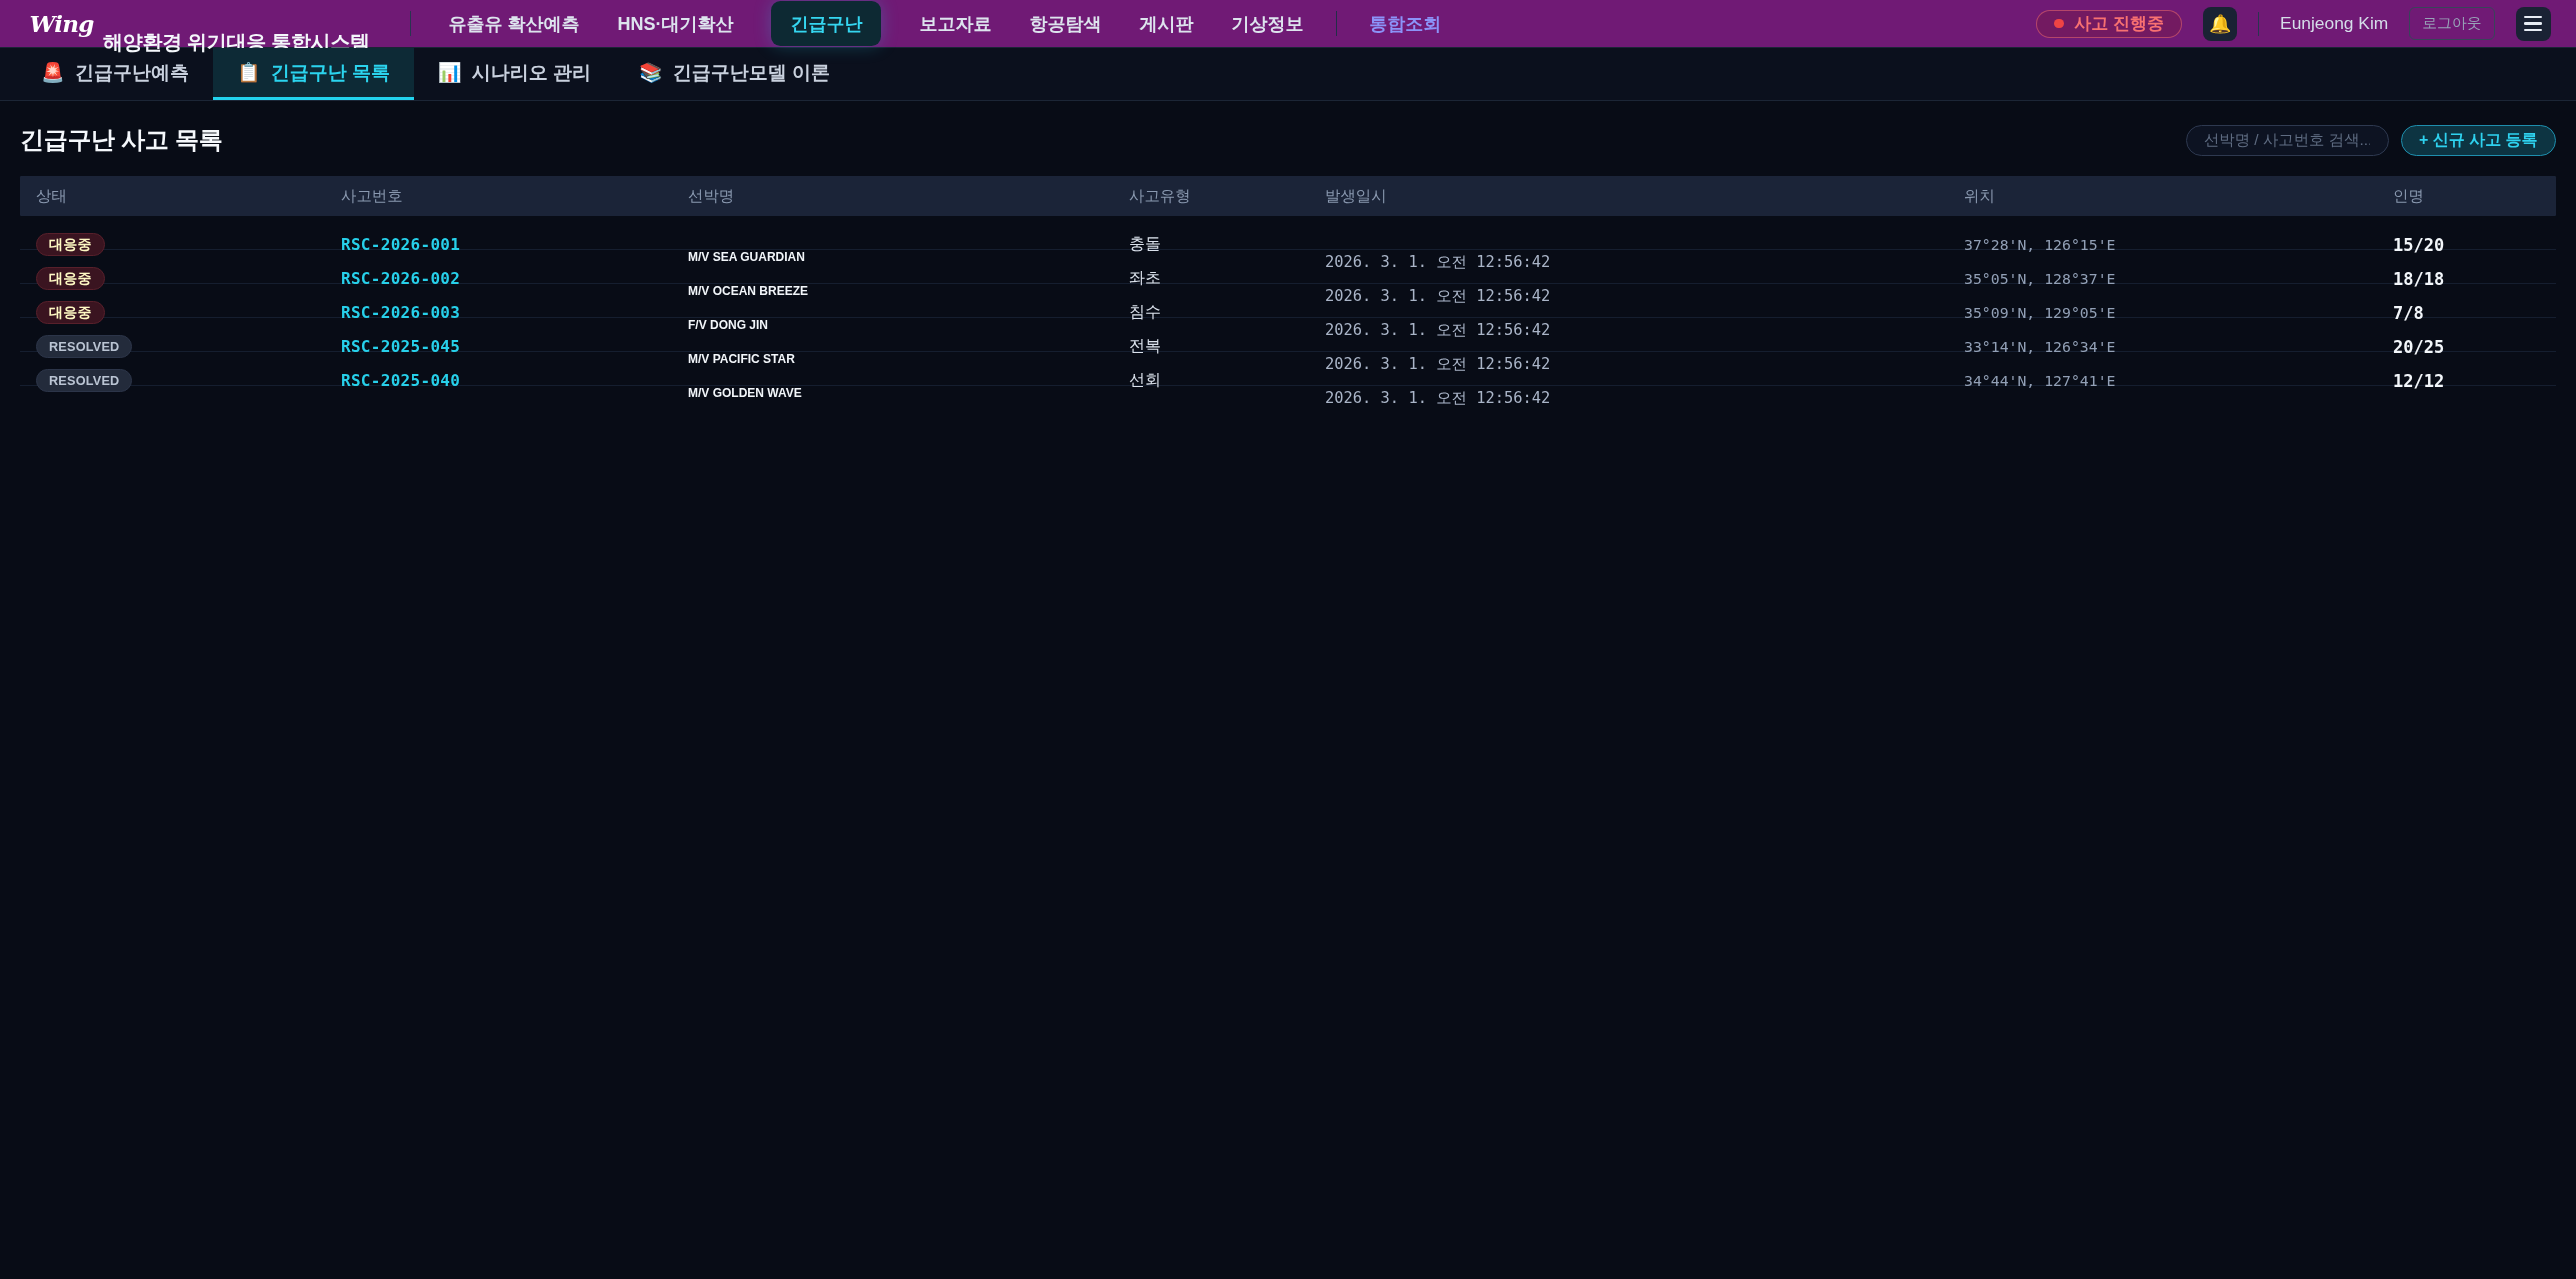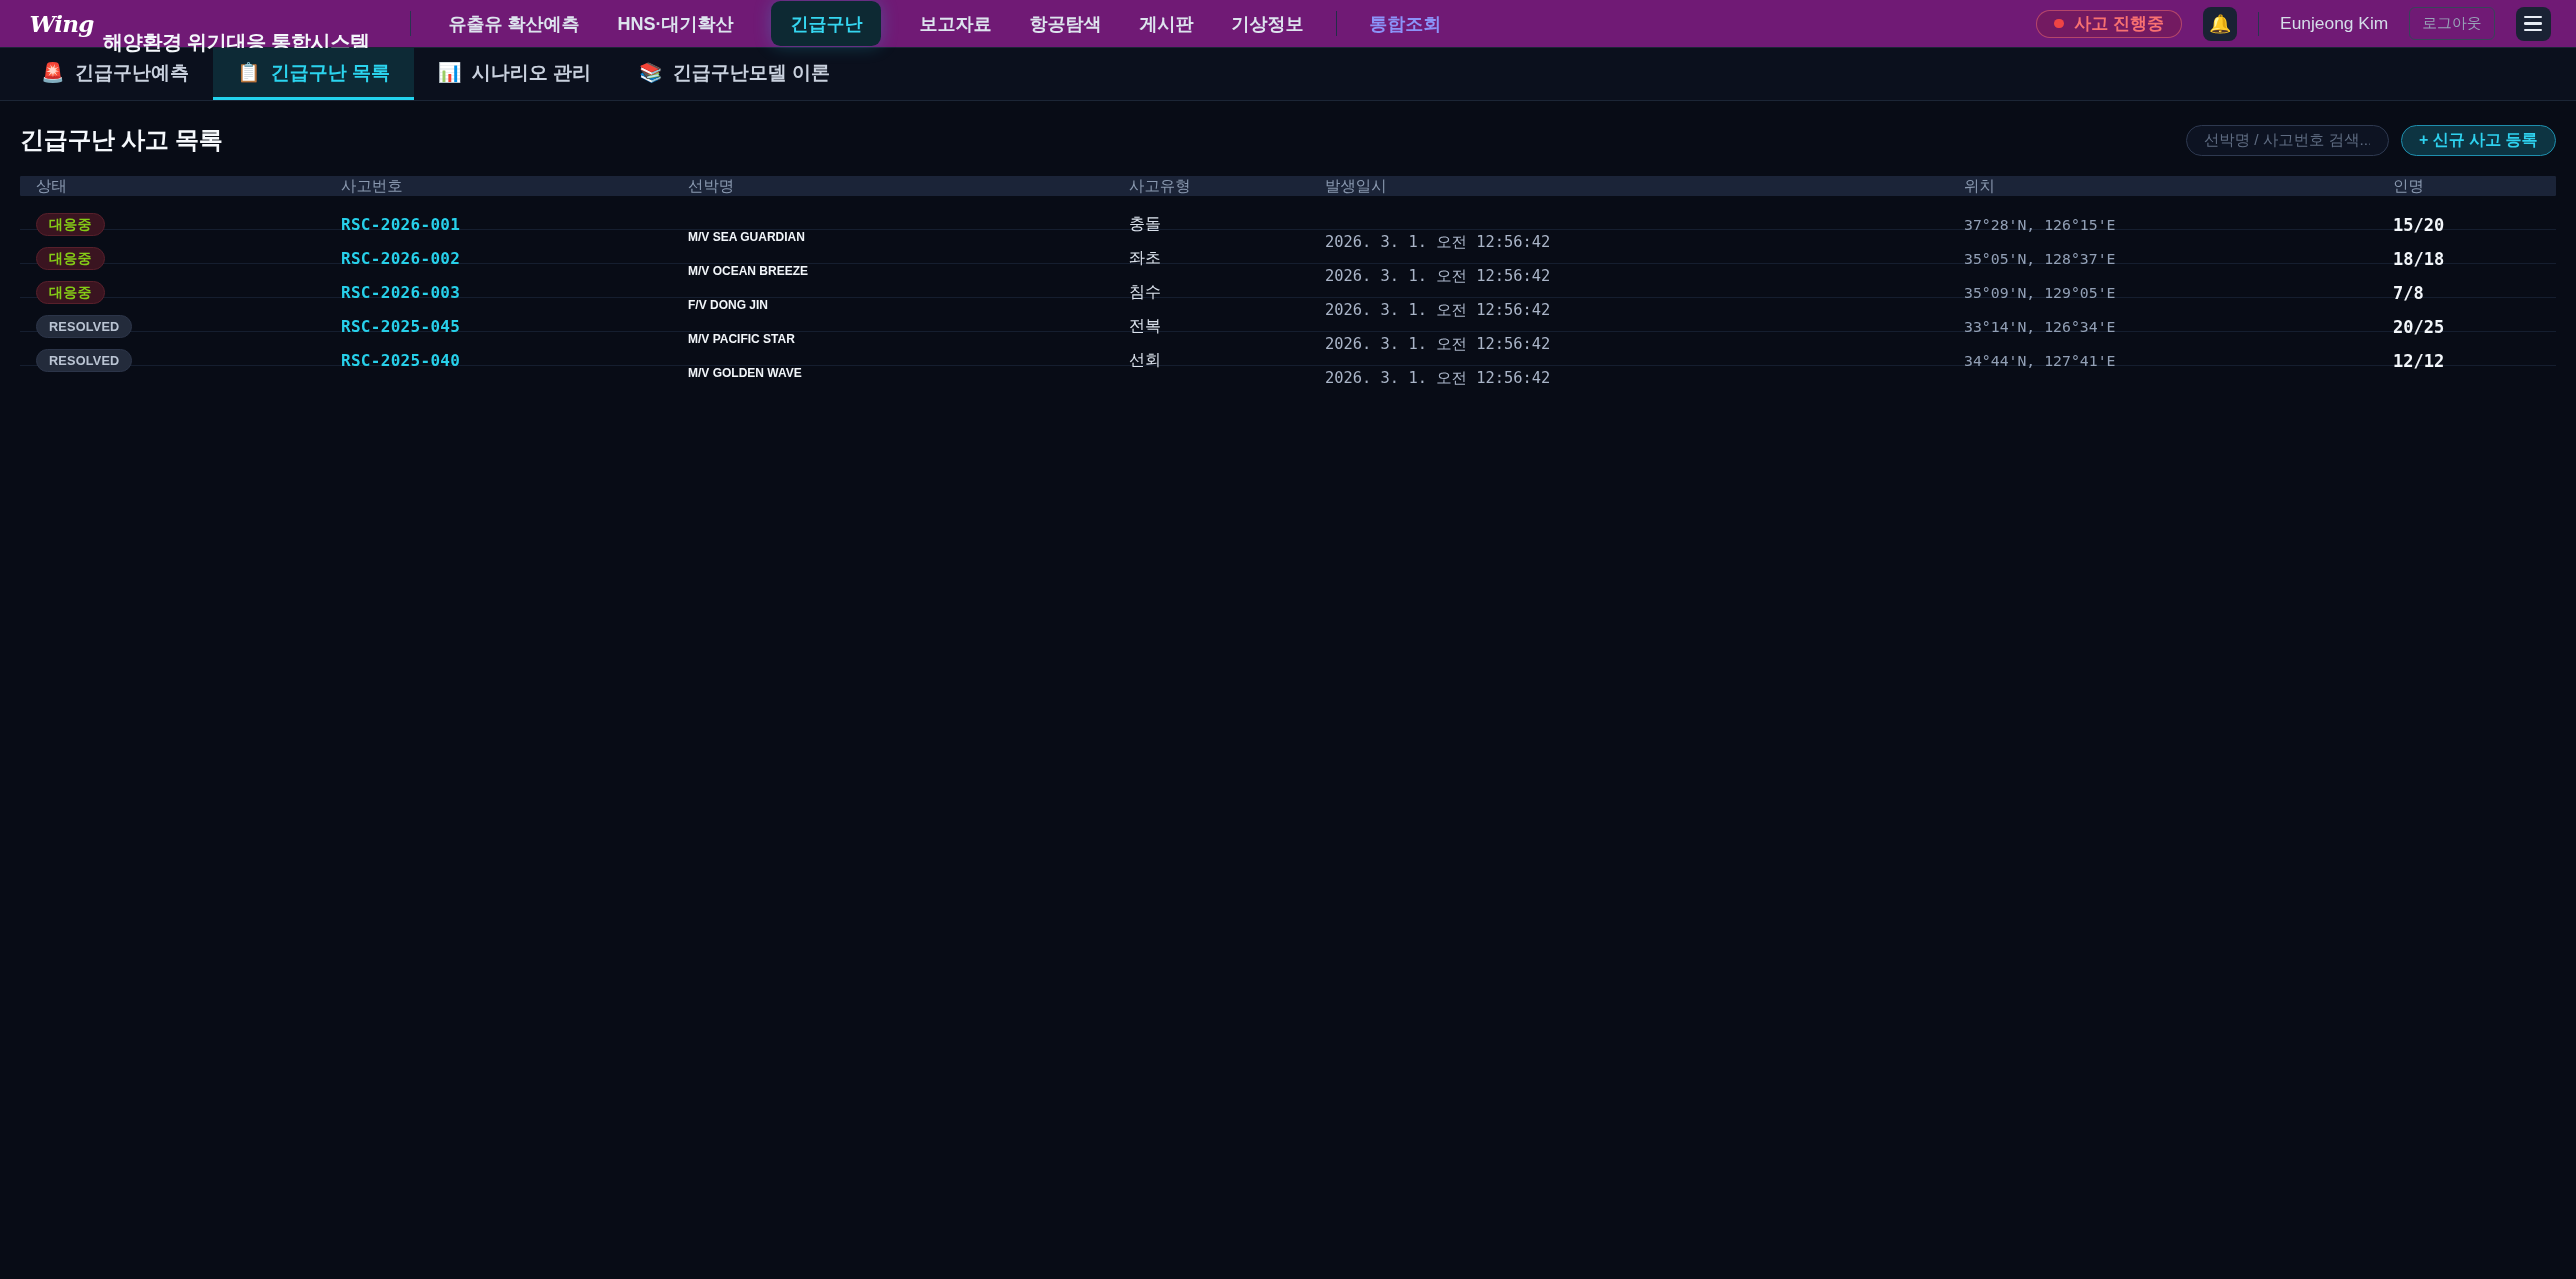--- a/index.html
+++ b/index.html
@@ -129,42 +129,42 @@
 
   
   .incident-table { margin: 0 20px; }
   .t-row {
     display: grid;
     grid-template-columns: 305px 347px 441px 196px 639px 429px 1fr;
     align-items: center;
   }
   .t-head {
     background: #1b2438;
-    height: 20px;
+    height: 40px;
     border-radius: 1.3px;
   }
   .t-head .t-cell { font-size: 15.4px; color: #8halt; color: #8a99b0; font-weight: 400; }
   .t-cell { padding-left: 16px; white-space: nowrap; }
   .t-body .t-row { height: 34px; border-bottom: 0.7px solid #151e2f; cursor: pointer; }
   .cell-id {
     font-family: "DejaVu Sans Mono", monospace;
     font-size: 16px; color: #27d0ea; font-weight: bold; letter-spacing: 0.3px;
   }
   .cell-ship { font-size: 12px; font-weight: 700; color: #f2f6fa; margin-top: 24px; }
   .cell-type { font-size: 16px; color: #dbe2ec; }
   .cell-date { font-family: "DejaVu Sans Mono", monospace; font-size: 15.4px; color: #aab5c8; margin-top: 36px; }
   .cell-pos  { font-family: "DejaVu Sans Mono", monospace; font-size: 14.8px; color: #92a0b6; }
   .cell-persons { font-family: "DejaVu Sans Mono", monospace; font-size: 17px; font-weight: bold; color: #f2f6fa; }
   .badge {
     display: inline-flex; align-items: center; justify-content: center;
     height: 23px; padding: 0 12px; border-radius: 11.4px;
     font-weight: 700; letter-spacing: 0.2px;
   }
   .badge-active {
-    background: #3a1420; color: #84cc16; border: 0.7px solid #58202b;
+    background: #3a1420; color: #fef9c3; border: 0.7px solid #58202b;
     font-size: 14px;
     text-align: center;
   }
   .badge-resolved {
     background: #232b3b; color: #bac4d3; border: 0.7px solid #2c3549;
     font-size: 12.7px;
   }
 </style>
 </head>
 <body>

